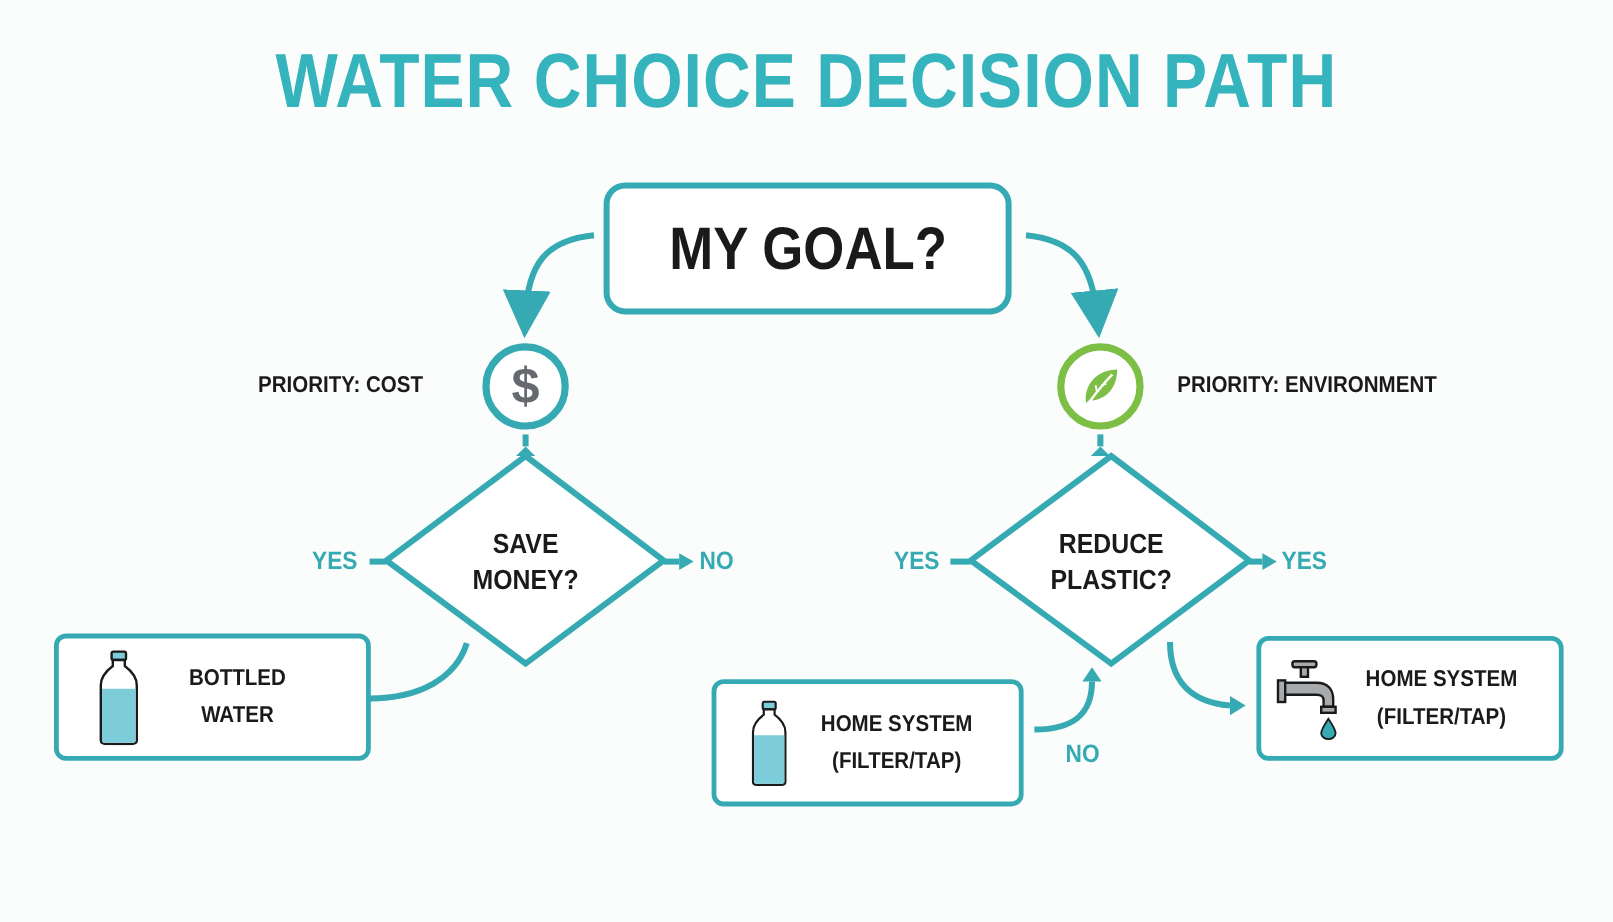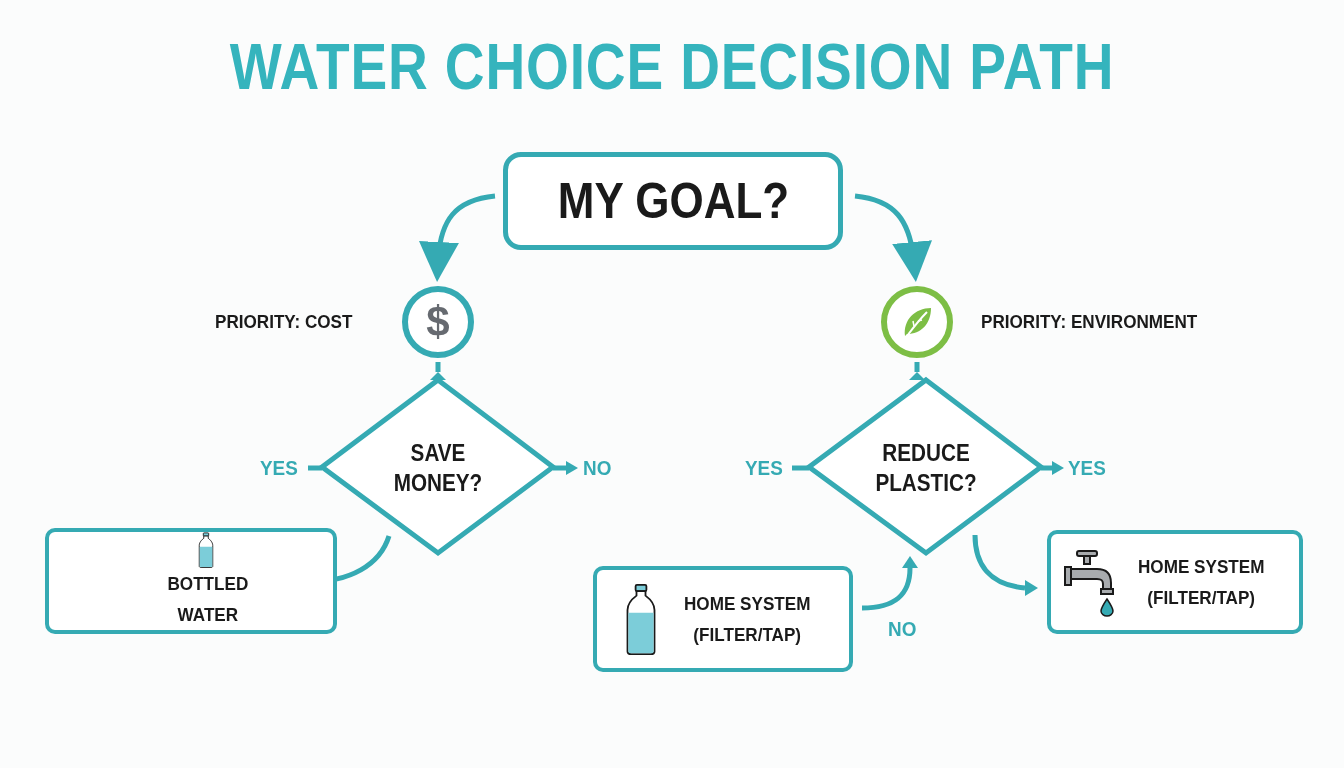--- a/index.html
+++ b/index.html
@@ -11,21 +11,21 @@
     }
     .abs { position: absolute; }
     .title {
       left: 0; width: 1344px; top: 30px; text-align: center;
       font-family: "Liberation Sans", sans-serif;
       font-weight: bold; font-size: 64px; color: #35b4bd;
       letter-spacing: 1px;
       transform: scaleX(0.86); transform-origin: center;
     }
     .goal-box {
-      left: 503px; top: 152px; width: 340px; height: 98px;
+      left: 503px; top: 152px; width: 340px; height: 110px;
       border: 5px solid #35aab3; border-radius: 18px; background: #fff;
       box-sizing: border-box;
       display: flex; align-items: center; justify-content: center;
     }
     .goal-text {
       font-weight: bold; font-size: 50px; color: #1a1a1a;
       transform: scaleX(0.88);
     }
     .label-dark {
       font-weight: bold; font-size: 19px; color: #1a1a1a;
@@ -126,21 +126,21 @@
 <div class="abs branch" style="left:583px; top:456px;">NO</div>
 
 <div class="abs diamond-text" style="left:862px; top:438px; width:128px;">
   <div>REDUCE</div>
   <div>PLASTIC?</div>
 </div>
 <div class="abs branch" style="left:745px; top:456px;">YES</div>
 <div class="abs branch" style="left:1068px; top:456px;">YES</div>
 <div class="abs branch" style="left:888px; top:617px;">NO</div>
 
-<div class="abs result-box" style="left:45px; top:528px; width:292px; height:106px;flex-direction:column;">
+<div class="abs result-box" style="left:45px; top:528px; width:264px; height:106px;">
   <svg width="40" height="80" viewBox="0 0 40 80" style="margin-left:30px;">
     <rect x="14" y="2" width="12" height="7" rx="1.5" fill="#7ccdd9" stroke="#1a1a1a" stroke-width="2"></rect>
     <path d="M15,9 L15,14 C7,20 5,26 5,30 L5,76 C5,78 7,79 9,79 L31,79 C33,79 35,78 35,76 L35,30 C35,26 33,20 25,14 L25,9 Z" fill="#fff" stroke="#1a1a1a" stroke-width="2"></path>
     <path d="M6,33 L34,33 L34,76 C34,77 33,78 31,78 L9,78 C7,78 6,77 6,76 Z" fill="#7ccdd9"></path>
   </svg>
   <div class="result-text" style="margin-left:34px;">
     <div>BOTTLED</div>
     <div>WATER</div>
   </div>
 </div>

